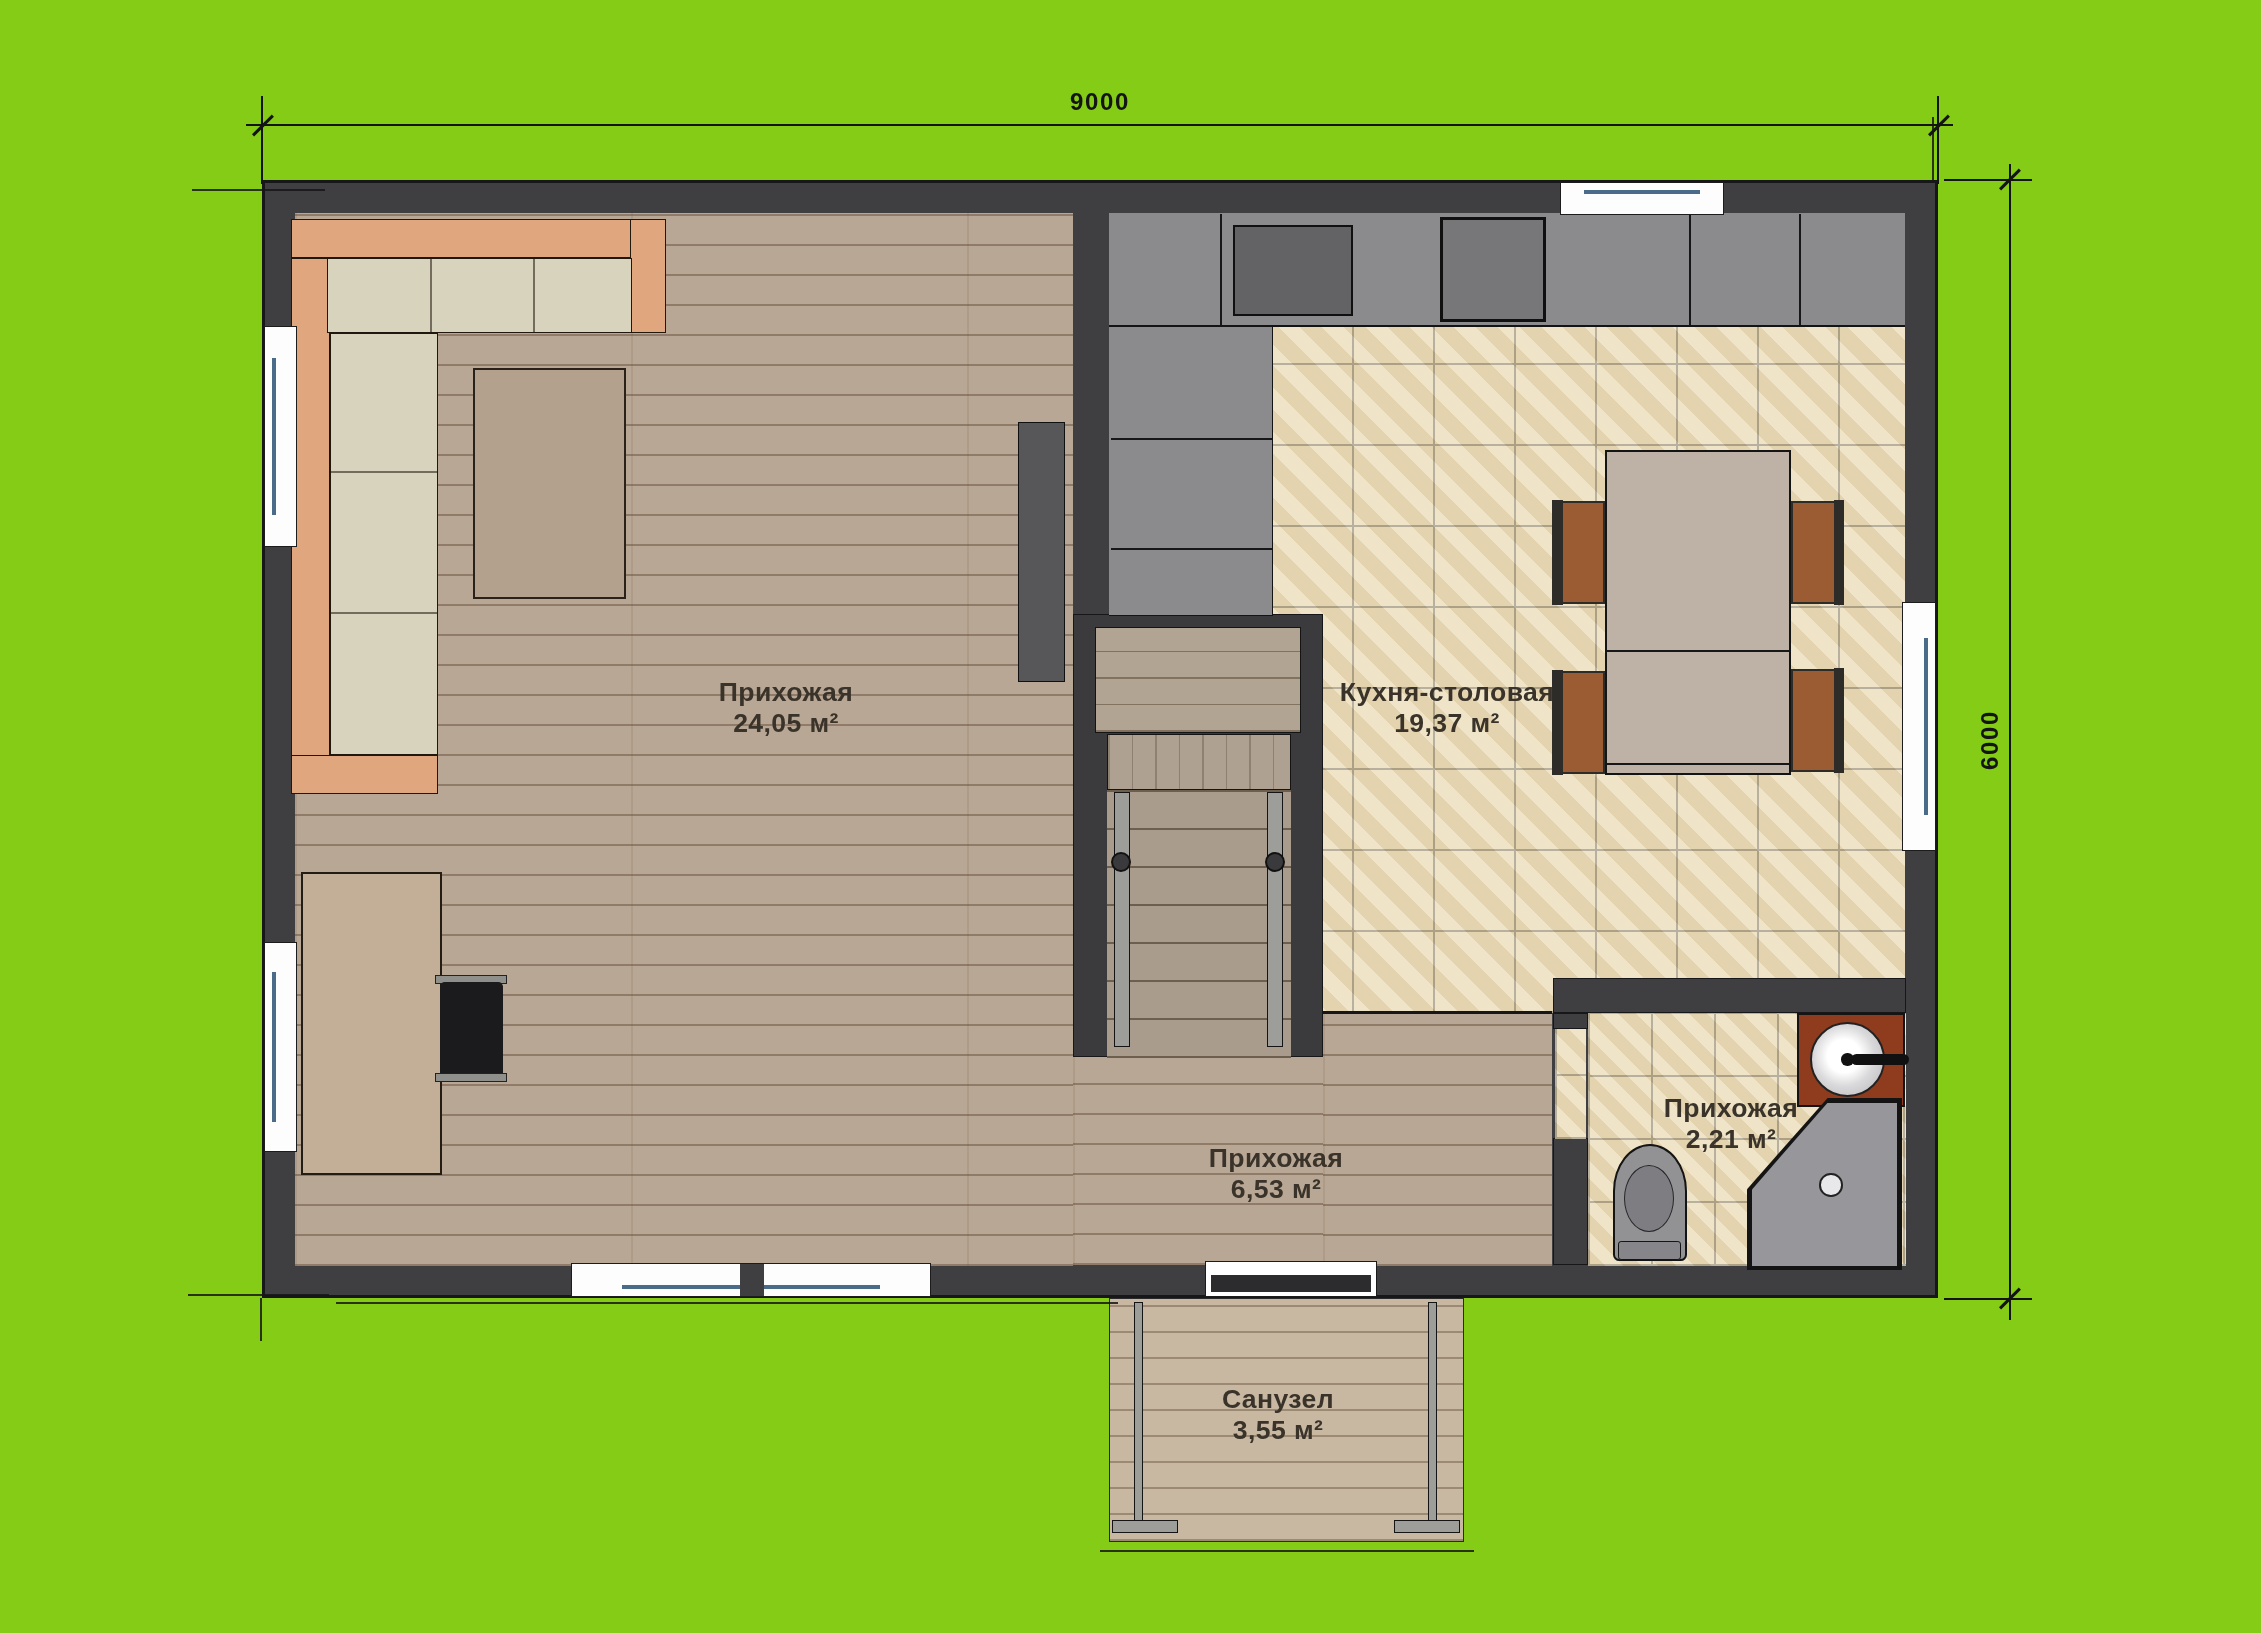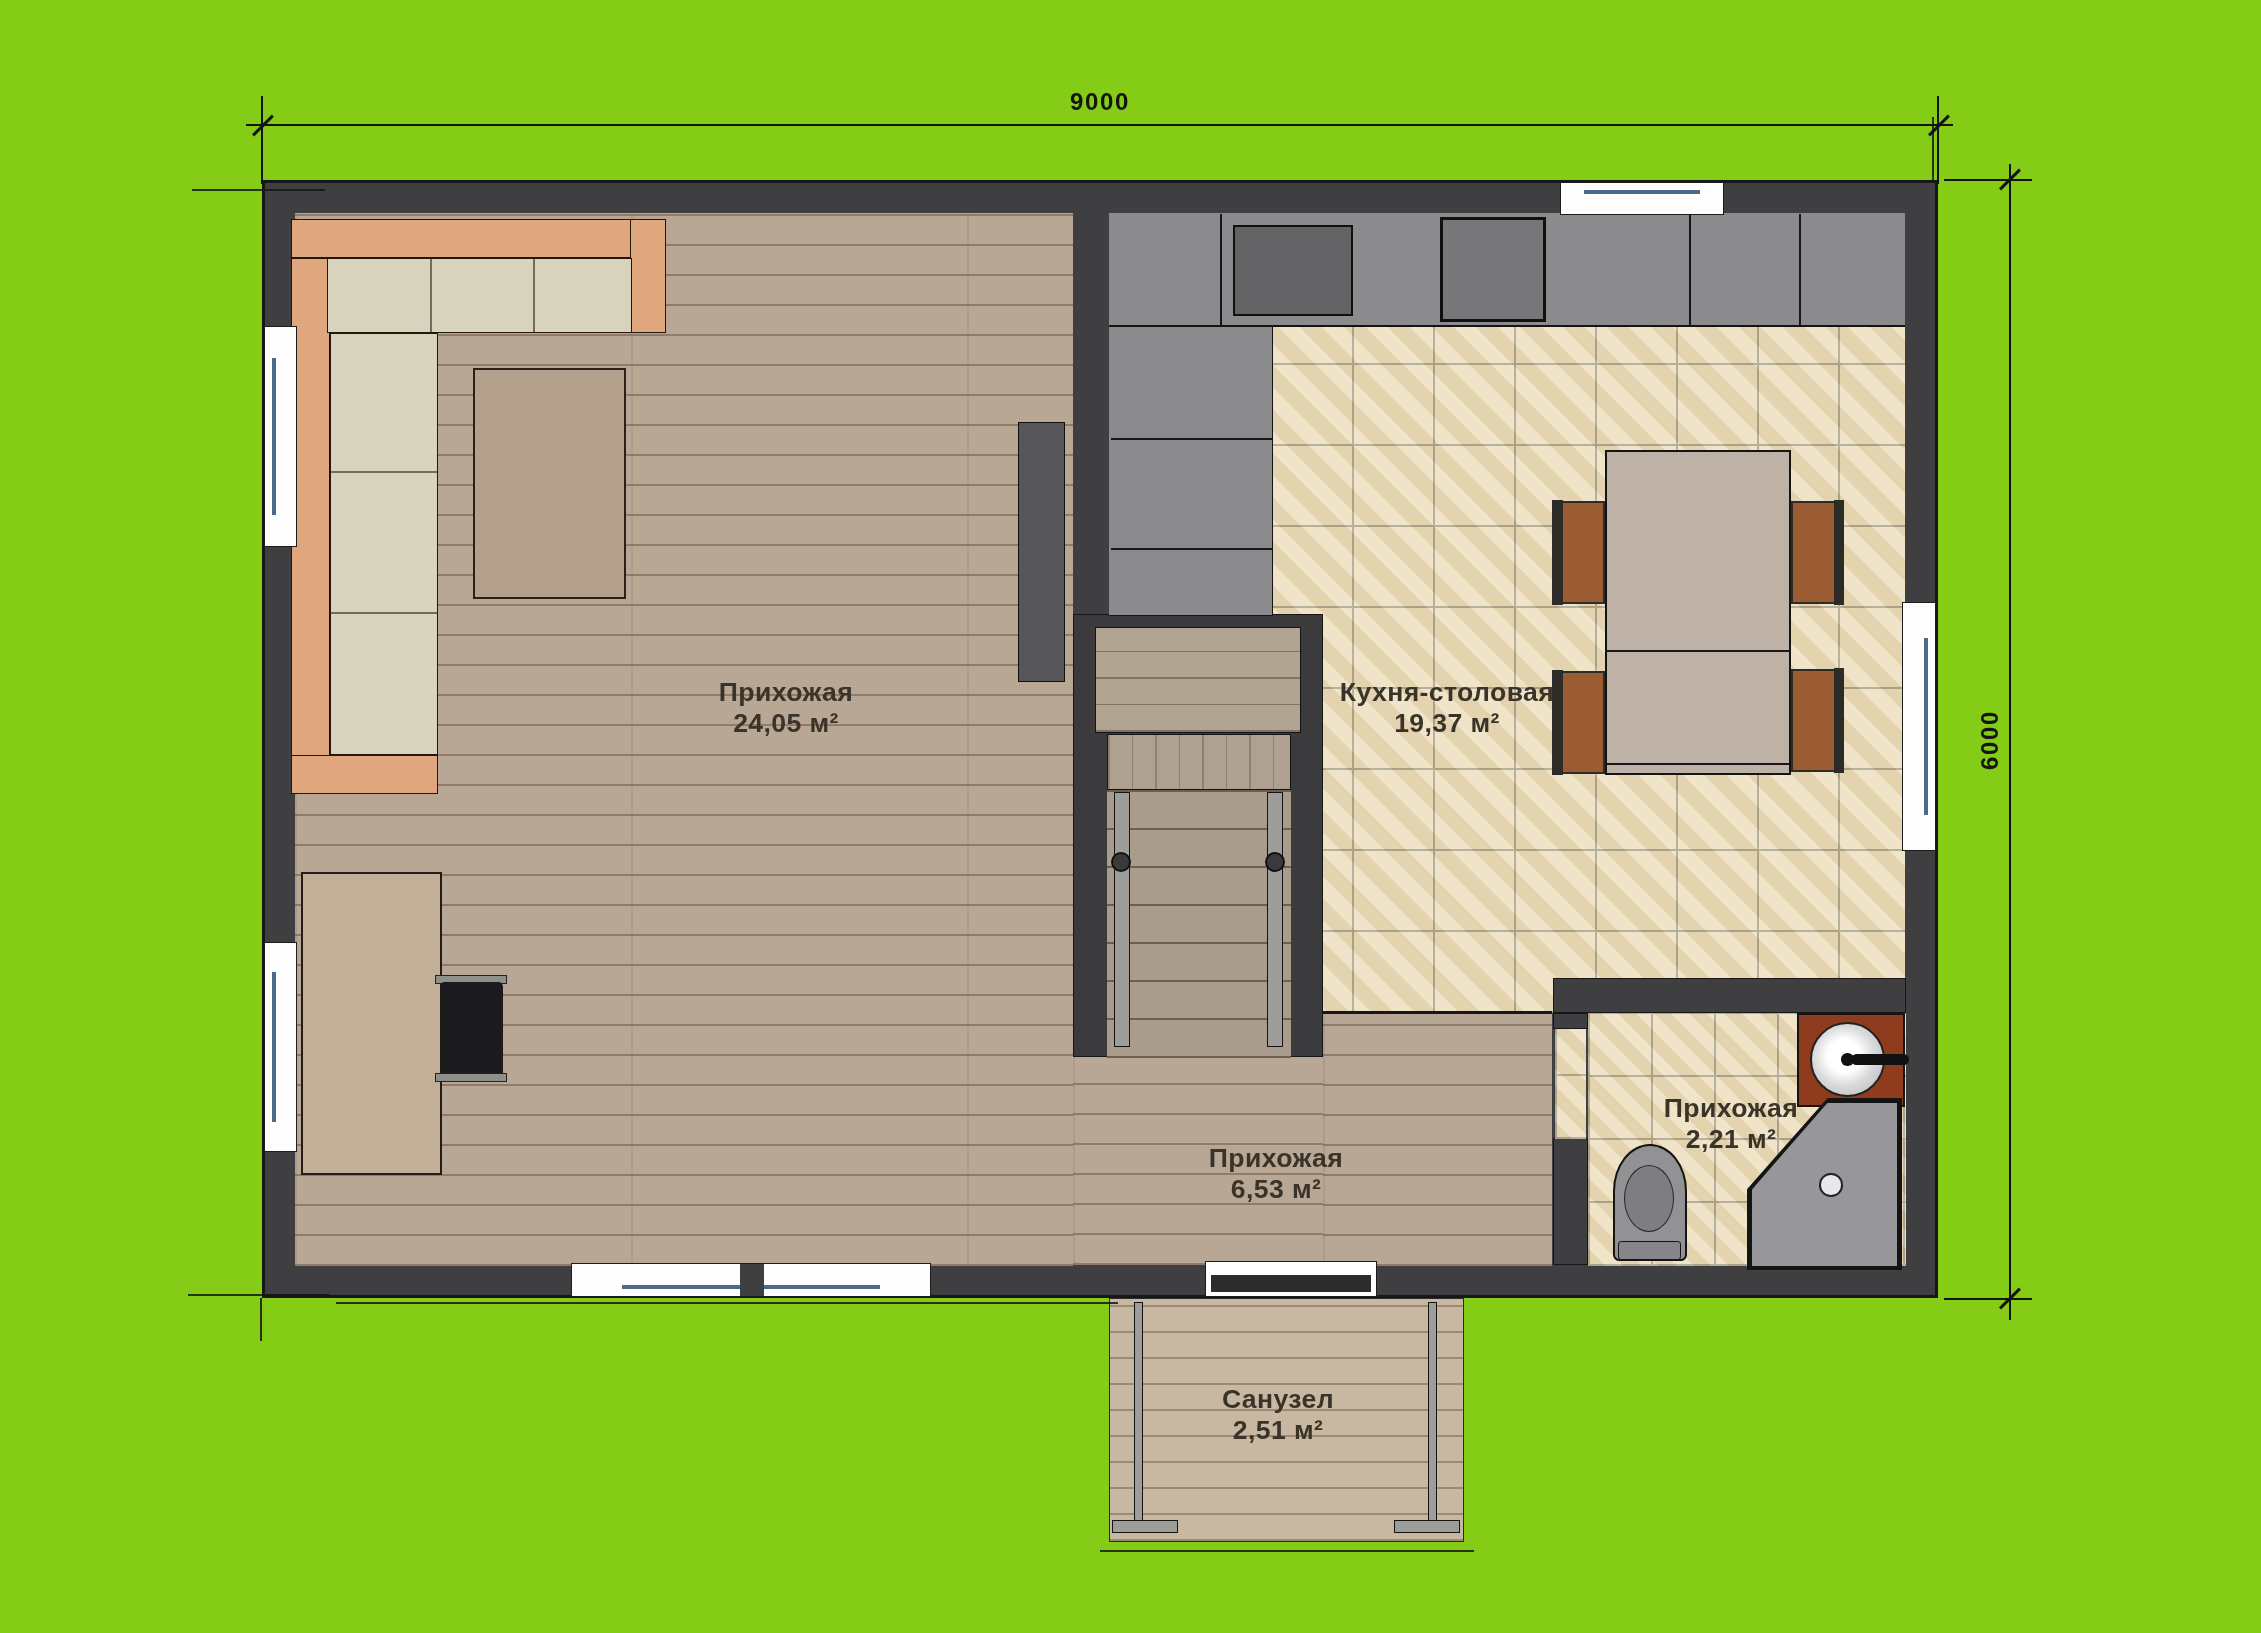--- a/index.html
+++ b/index.html
@@ -225,17 +225,17 @@
   <div class="room-label" style="left:1276px;top:1095px;margin-top:48px;">
     <div>Прихожая</div>
     <div>6,53 м²</div>
   </div>
   <div class="room-label" style="left:1731px;top:1093px;">
     <div>Прихожая</div>
     <div>2,21 м²</div>
   </div>
   <div class="room-label" style="left:1278px;top:1384px;">
     <div>Санузел</div>
-    <div>2,51 м²</div>
+    <div>3,55 м²</div>
   </div>
 
 </div>
 
 
 </body></html>

